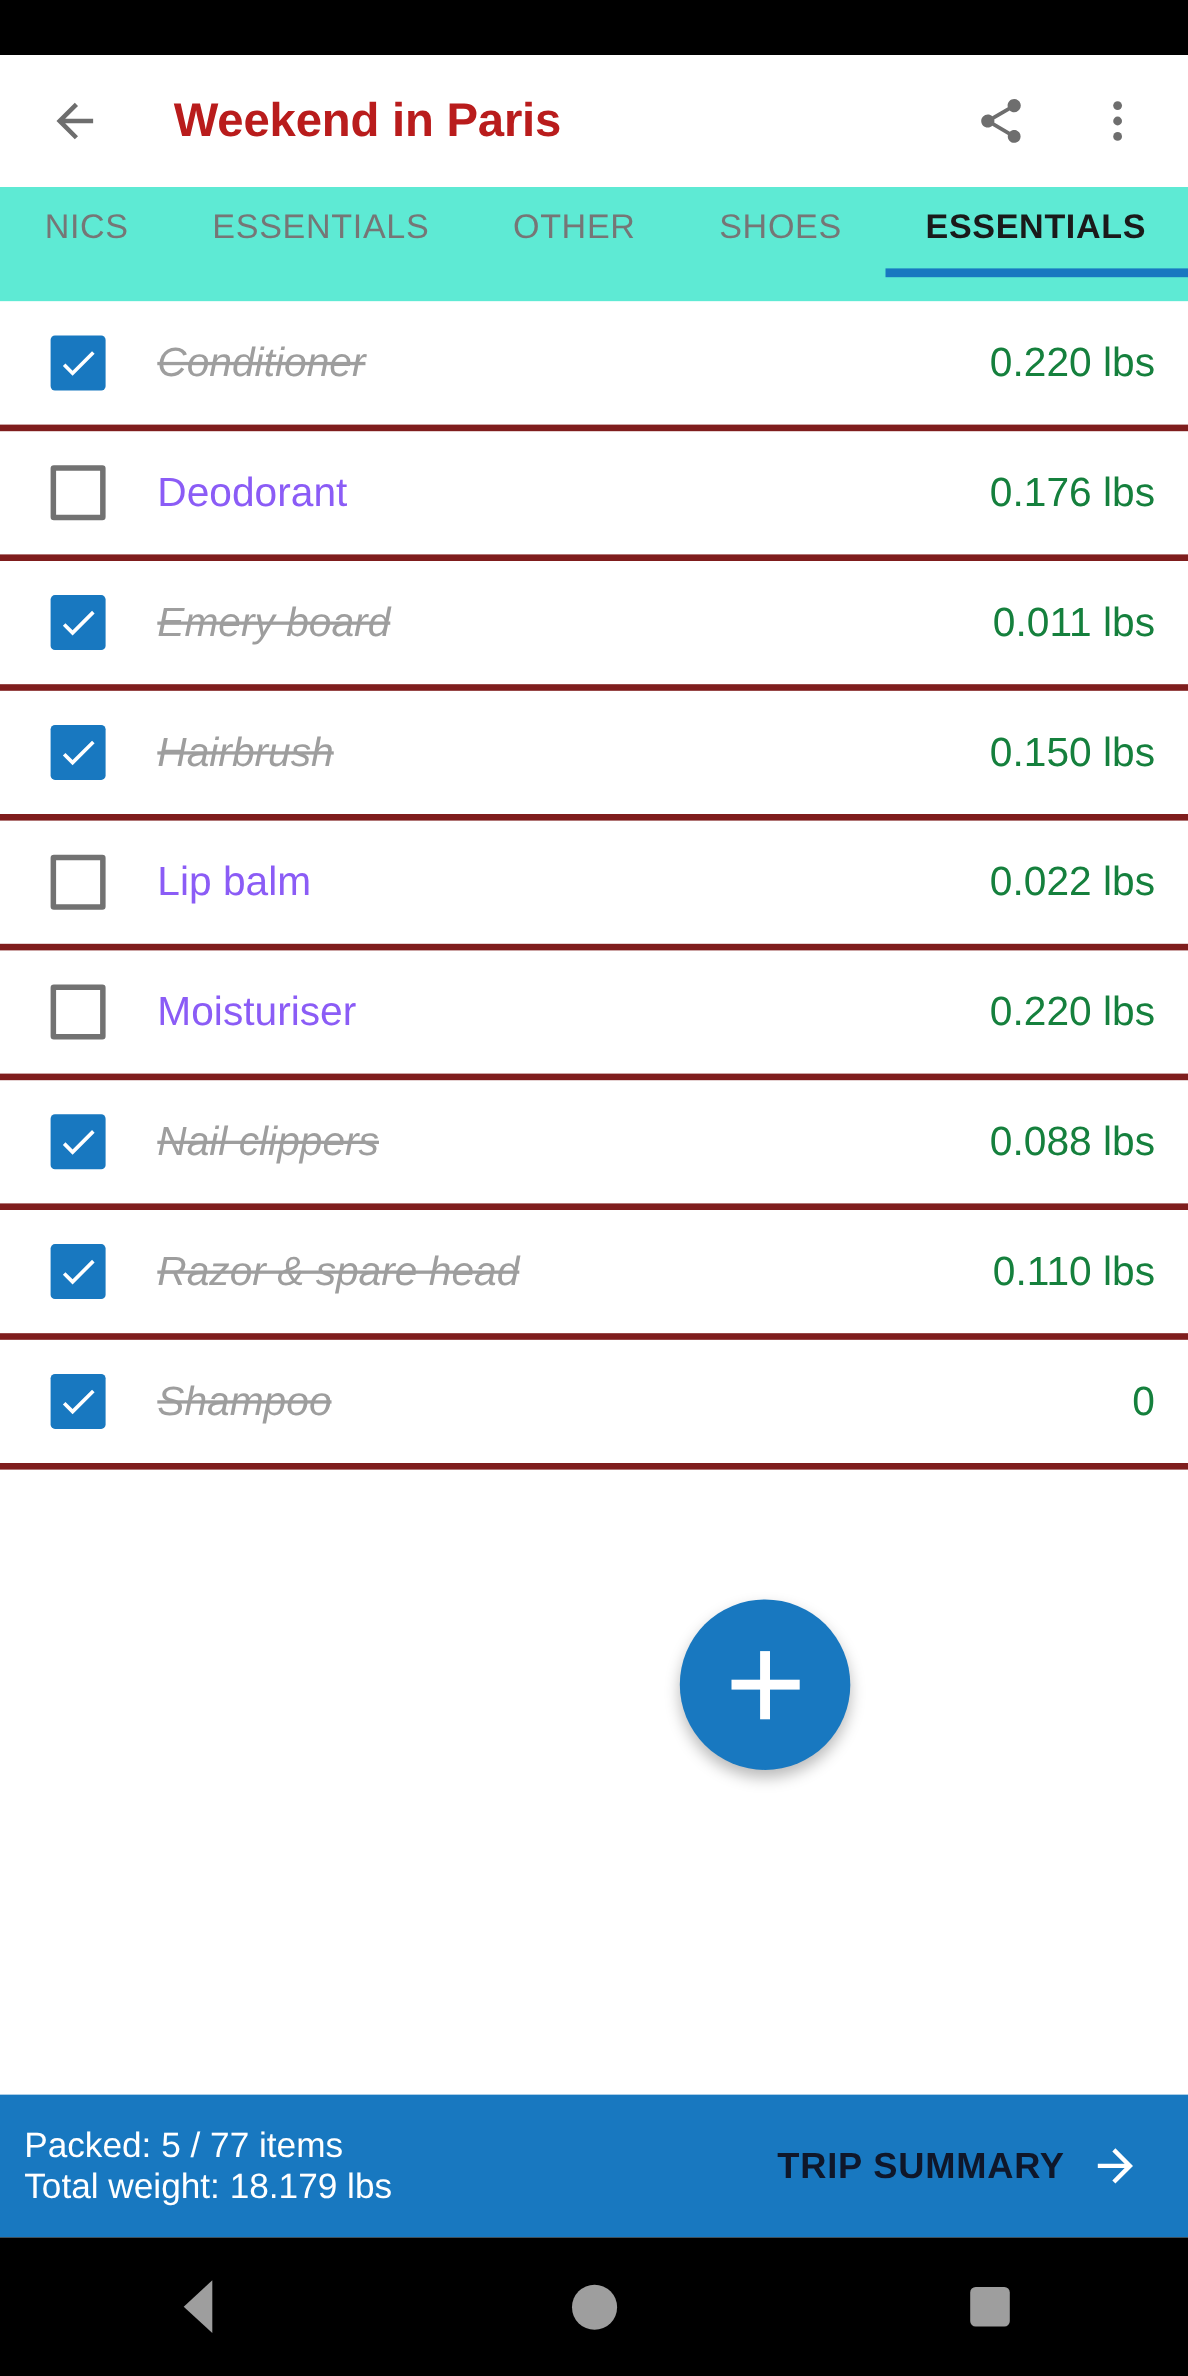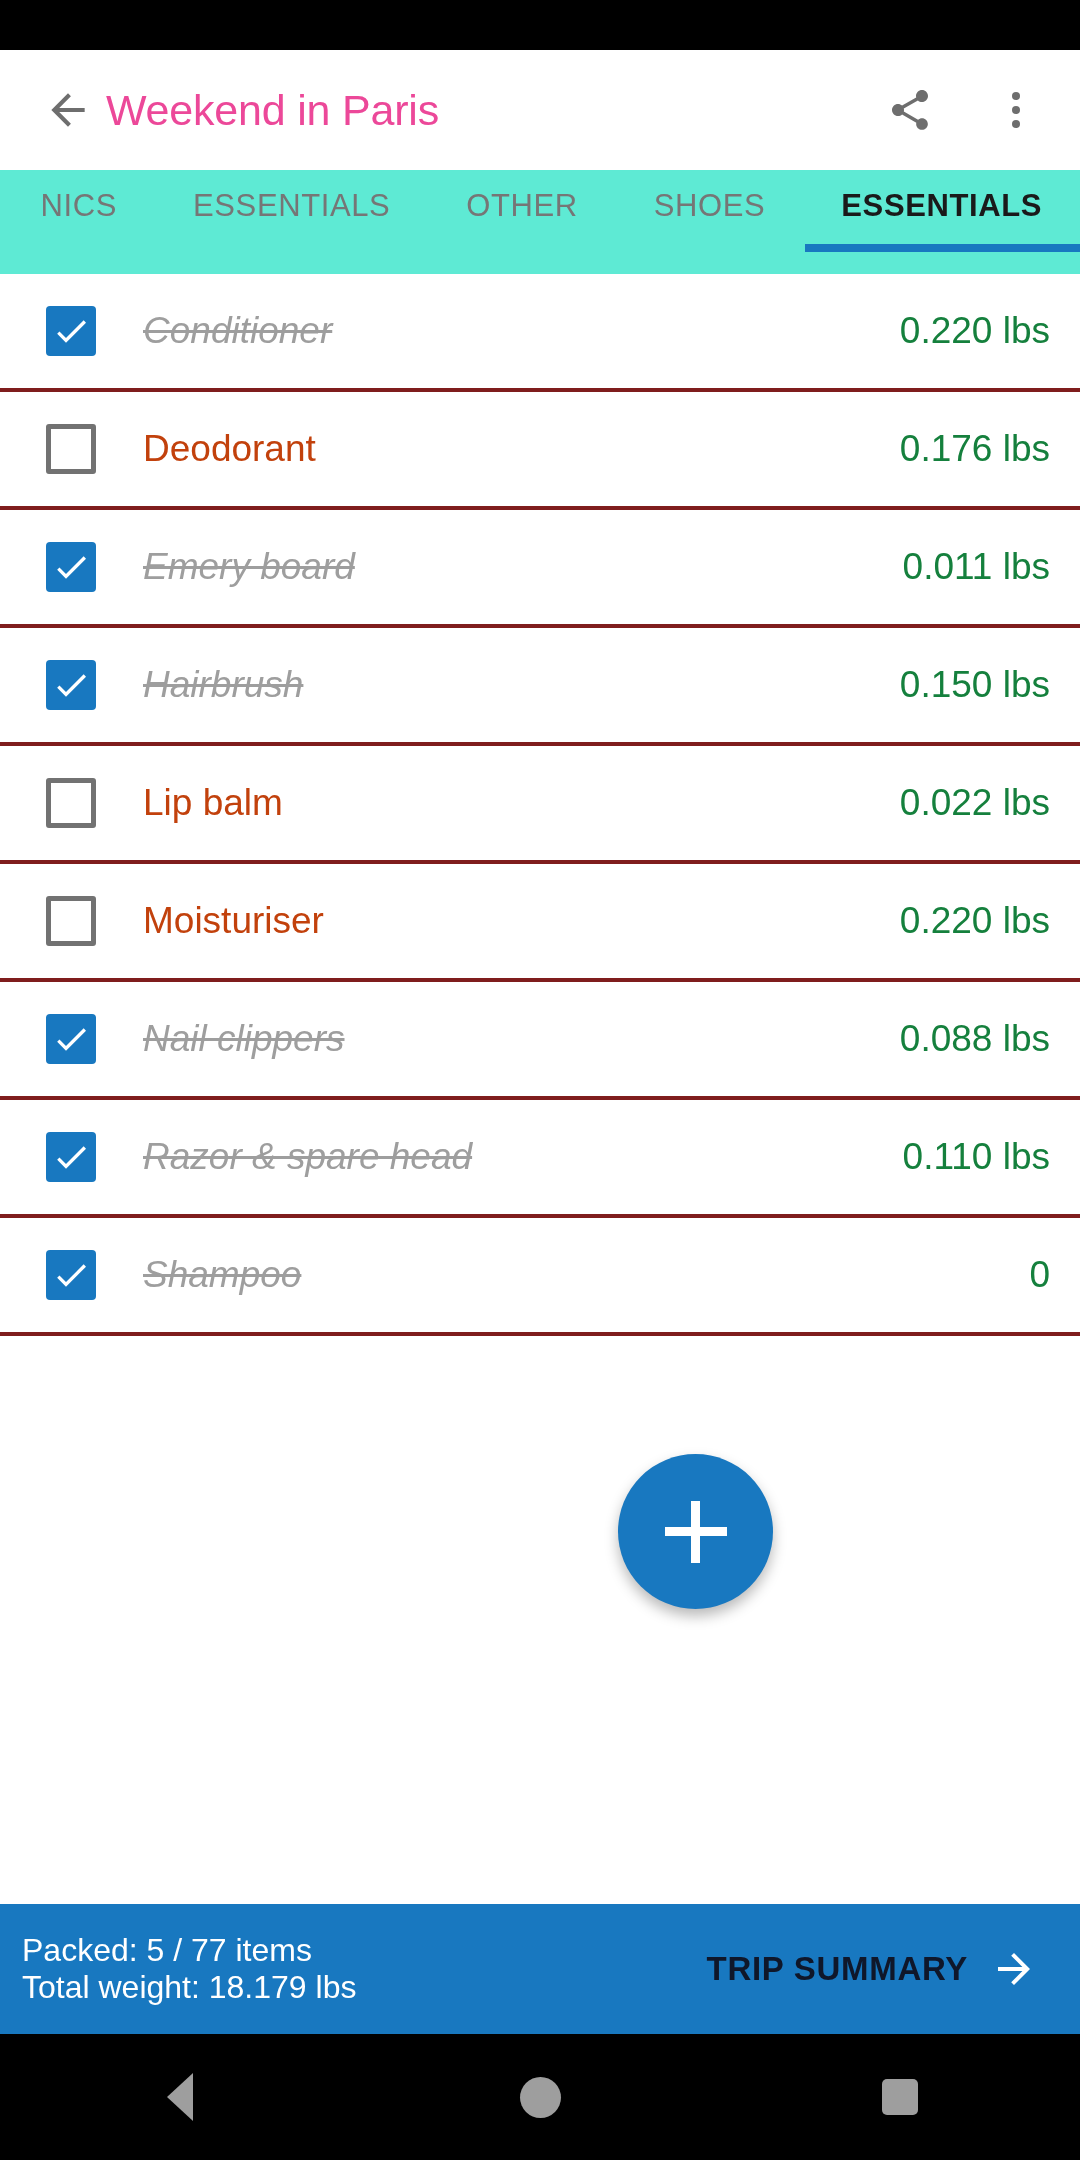--- a/index.html
+++ b/index.html
@@ -32,22 +32,23 @@
     padding:0 26px 0 30px;
     position:relative;
   }
   .icon-btn {
     width:76px; height:76px;
     display:flex; align-items:center; justify-content:center;
     flex:0 0 auto;
   }
   .app-title {
     font-size:43px;
-    font-weight:normal;
-    color:#ec4899;
+    font-weight:bold;
+    color:#b91c1c;
+    margin-left:52px;
     flex:1 1 auto;
     white-space:nowrap;
     letter-spacing:-0.2px;
   }
   .app-bar .right-icons { display:flex; align-items:center; gap:30px; }
 
   
   .tab-bar {
     flex:0 0 104px;
     height:104px;
@@ -86,41 +87,41 @@
     flex:1 1 auto;
     background:#ffffff;
     position:relative;
     overflow:hidden;
   }
   .row {
     height:118px;
     display:flex;
     align-items:center;
     padding:0 30px 0 46px;
-    border-bottom:4px solid #7f1d1d;
+    border-bottom:6px solid #7f1d1d;
     position:relative;
   }
   .row:first-child { border-top:none; }
   .cb {
     width:50px; height:50px;
     flex:0 0 50px;
     border-radius:4px;
     display:flex; align-items:center; justify-content:center;
   }
   .cb.unchecked {
     border:5px solid #727272;
     background:#ffffff;
     border-radius:3px;
   }
   .cb.checked { background:#1878c0; }
   .cb.checked svg { display:block; }
   .item-label {
     margin-left:47px;
     font-size:37px;
-    color:#c2410c;
+    color:#8b5cf6;
     flex:1 1 auto;
     white-space:nowrap;
   }
   .item-label.packed {
     color:#9e9e9e;
     font-style:italic;
     text-decoration:line-through;
   }
   .item-weight {
     font-size:37px;

